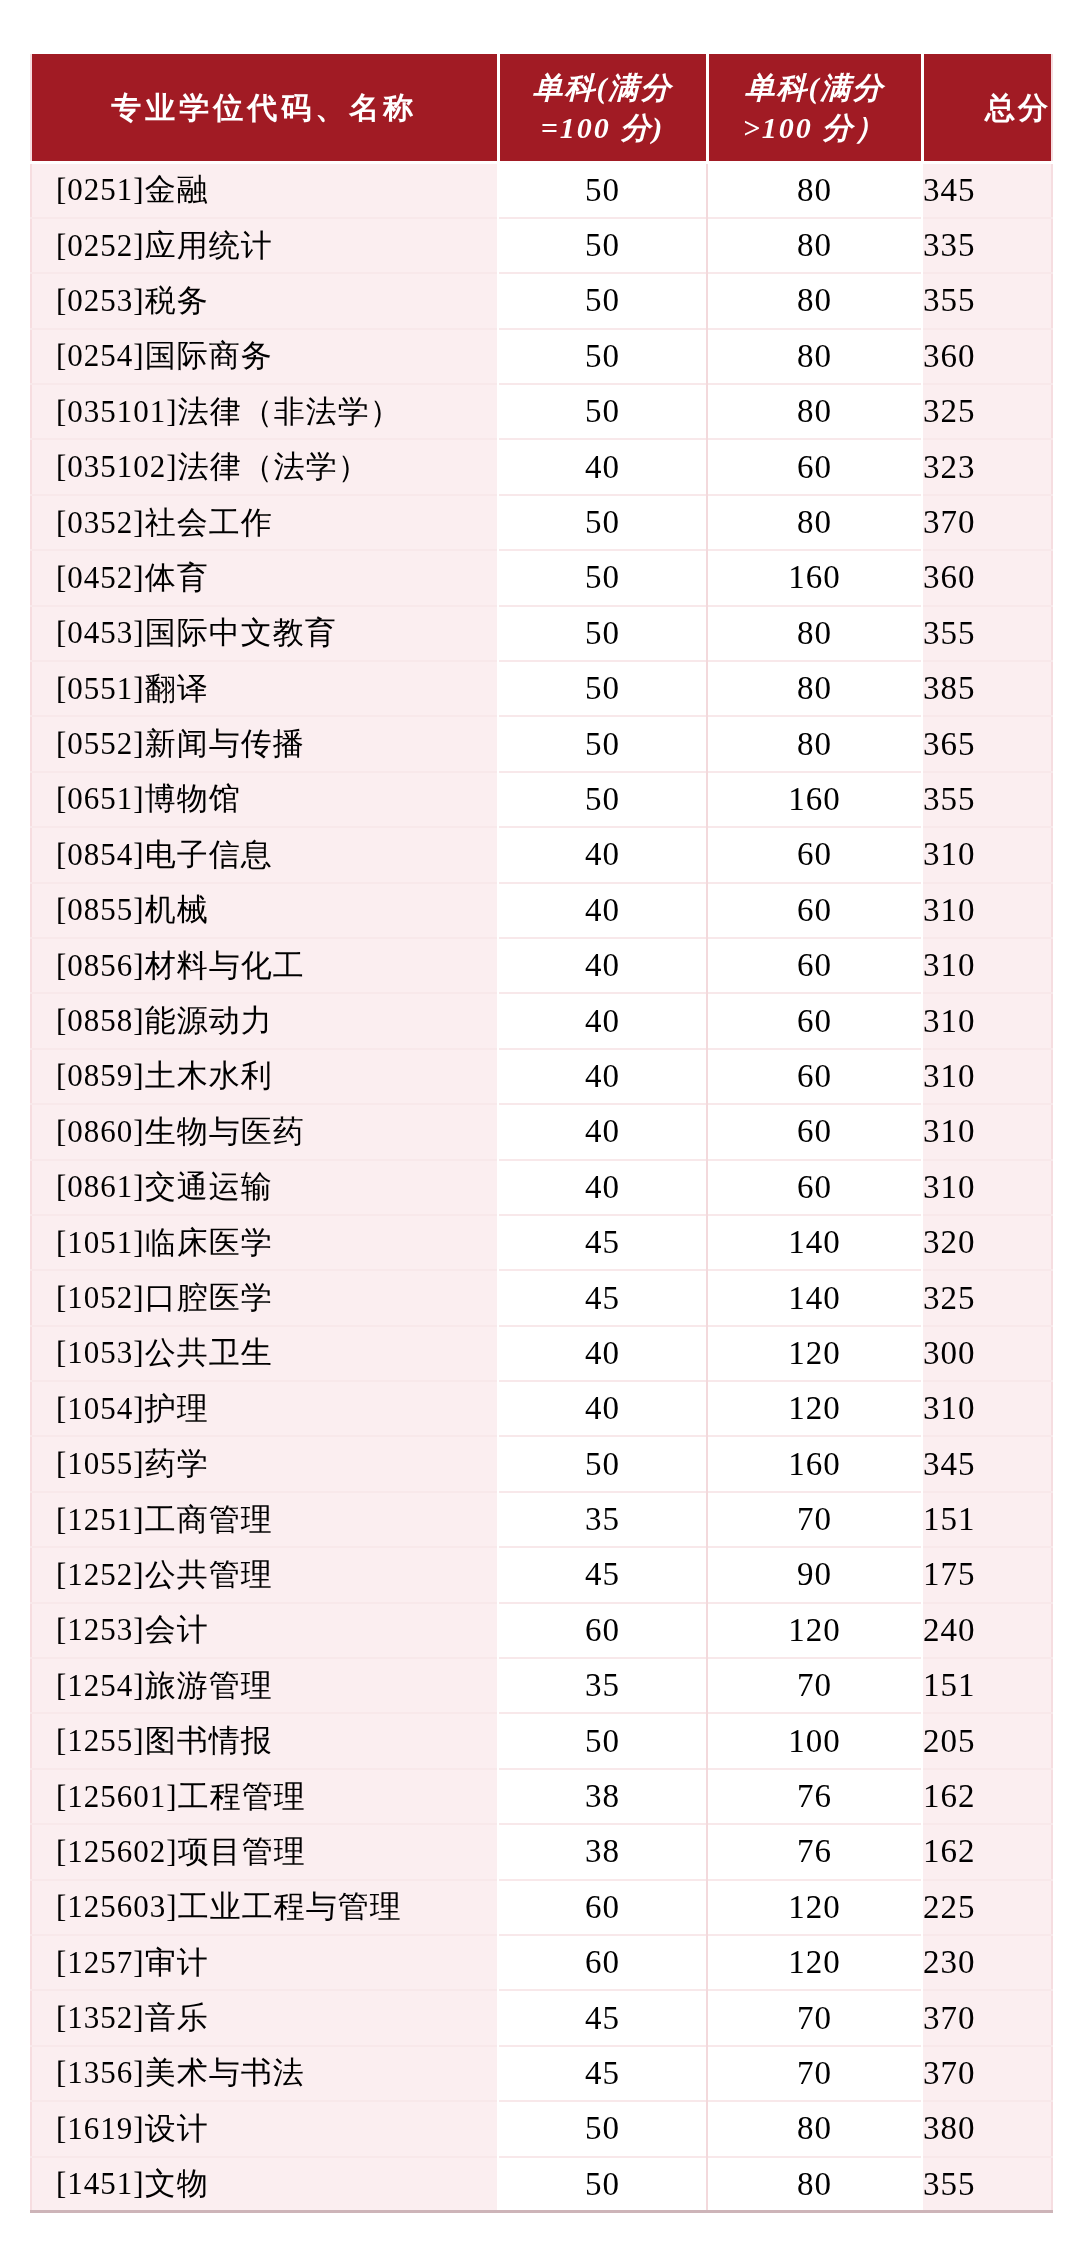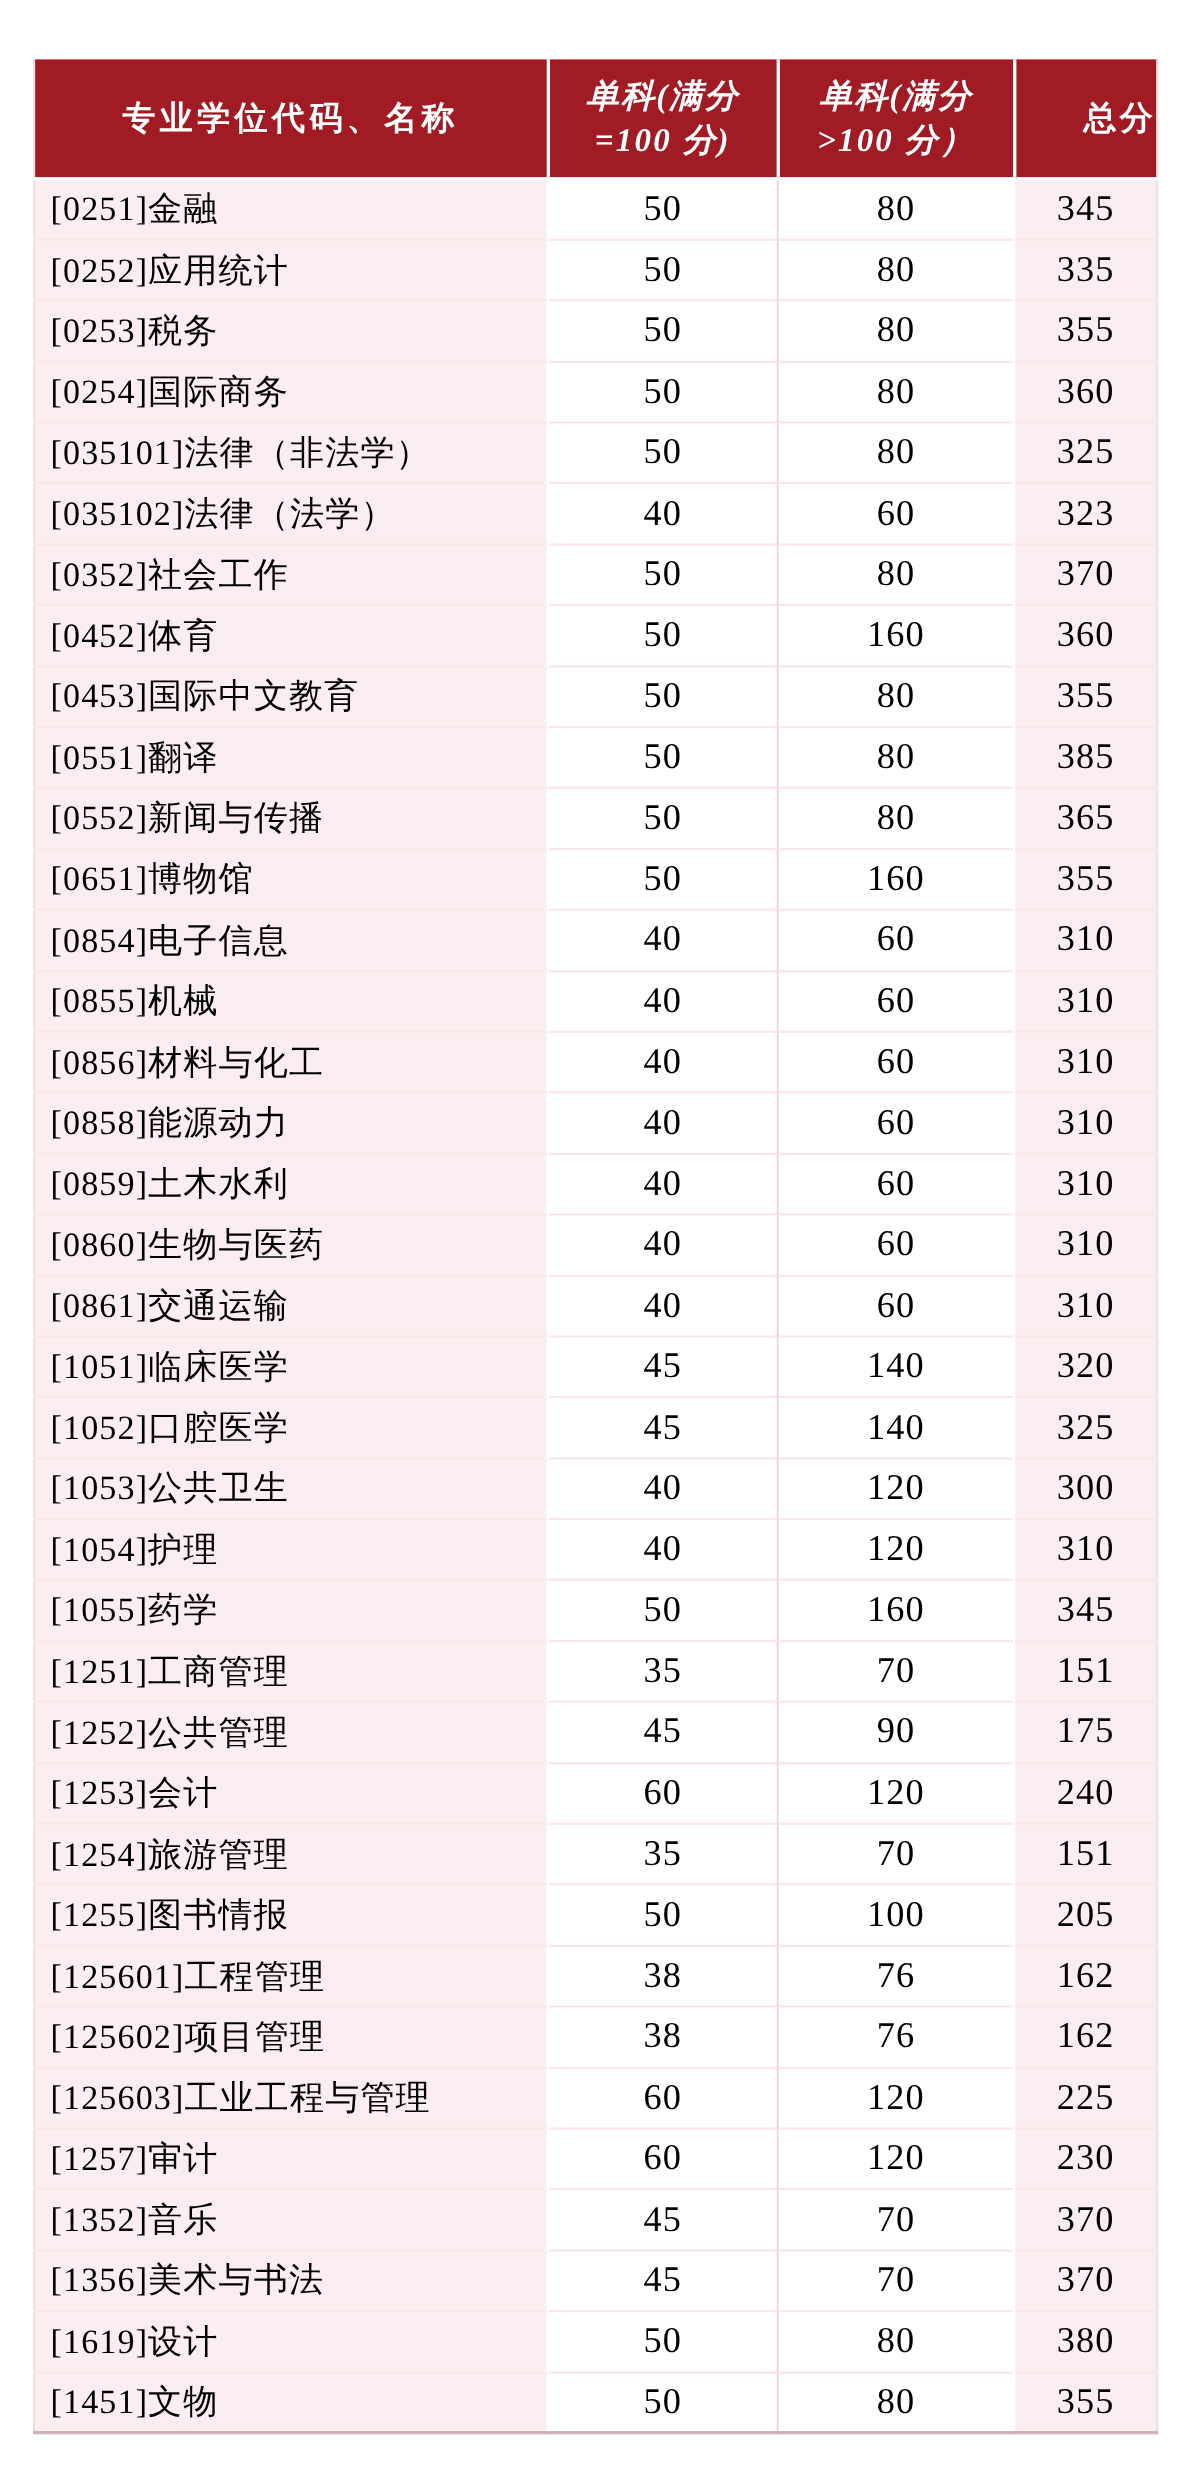--- a/index.html
+++ b/index.html
@@ -44,36 +44,35 @@
     height:55.4px;
     box-sizing:border-box;
     padding:0;
     color:var(--body-text);
     border-top:2px solid var(--row-line);
     vertical-align:middle;
   }
   tbody td.c-major{
     background:var(--pink-cell);
     text-align:left;
-    padding-left:14px;
+    padding-left:24px;
     font-size:31px;
     letter-spacing:1px;
   }
   tbody td.c-num{
     background:var(--white-cell);
     text-align:center;
     font-size:33px;
     letter-spacing:1px;
   }
   tbody td.c-eq100{border-left:2px solid #ffffff;}
   tbody td.c-gt100{border-left:2px solid #f3d9dc;}
   tbody td.c-total{
     border-left:2px solid #ffffff;
     background:var(--pink-cell);
-    text-align:center;
     font-size:33px;
     letter-spacing:1px;
   }
 </style>
 </head>
 <body>
 
 <table class="score-table">
   <colgroup>
     <col class="c1">

